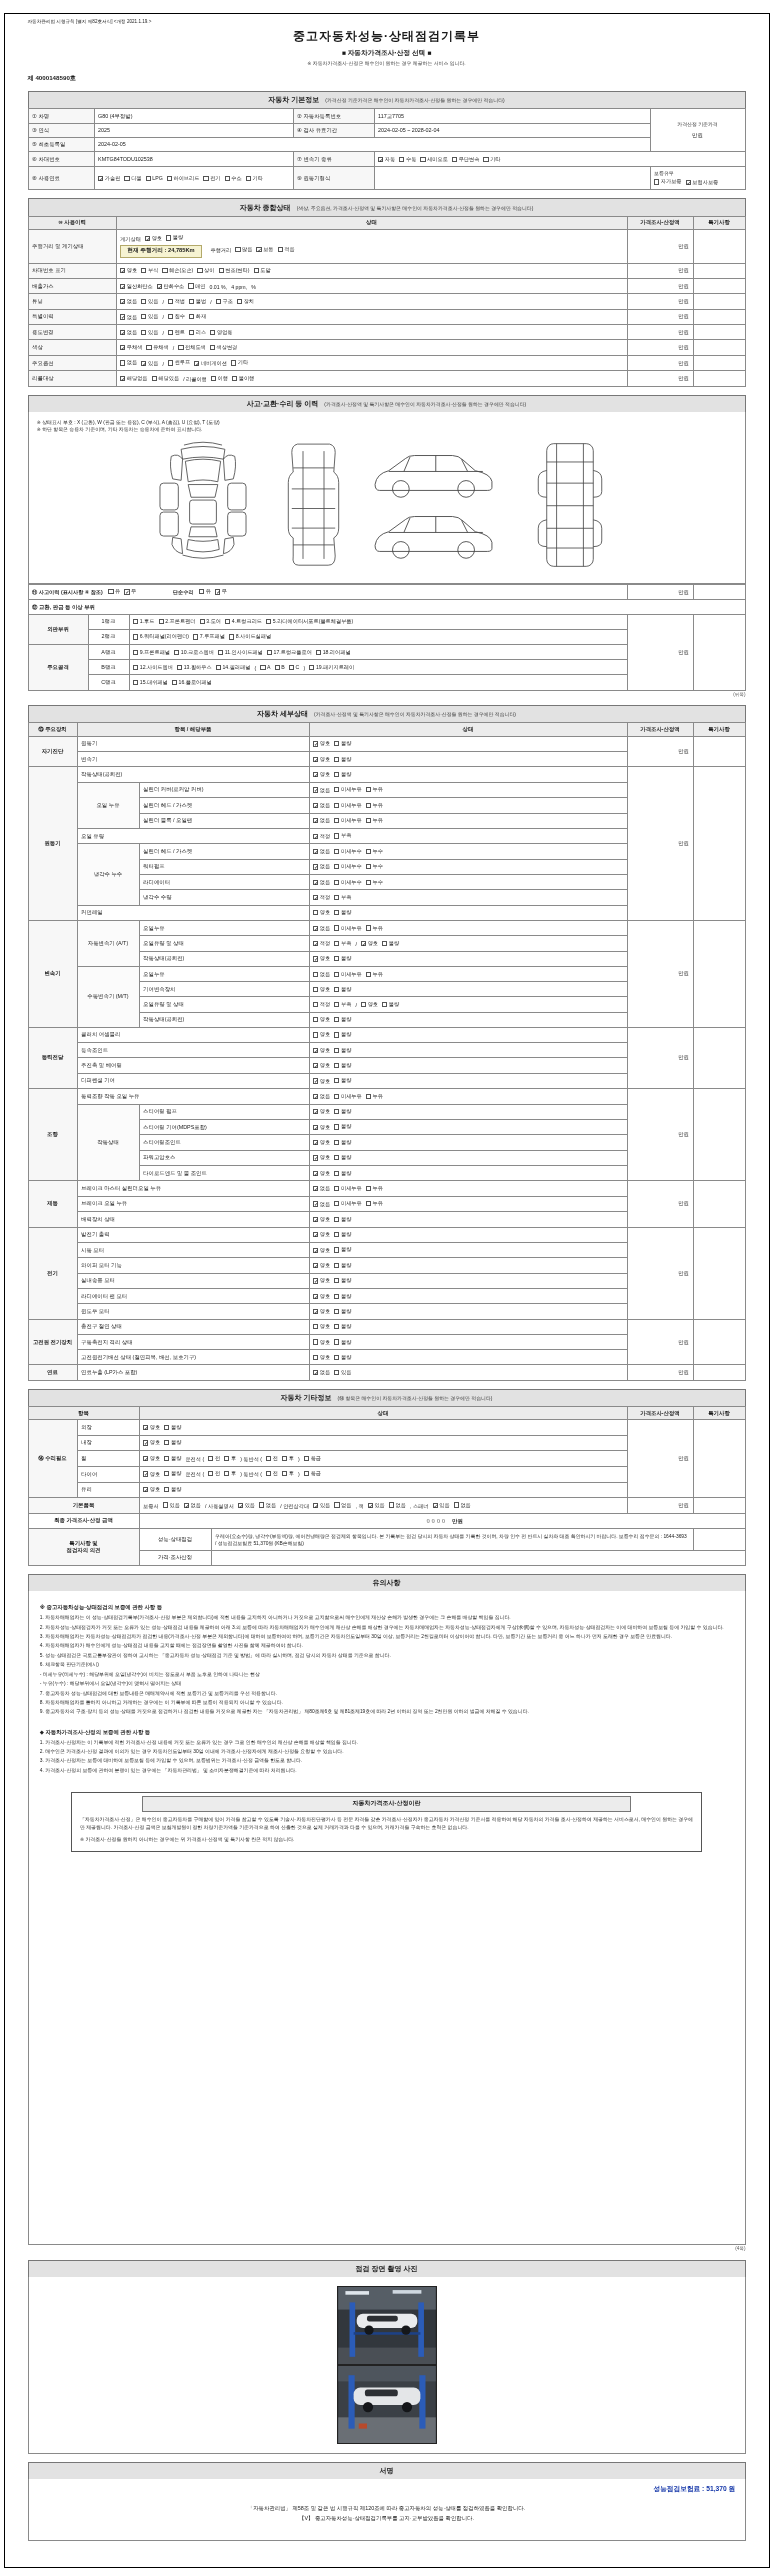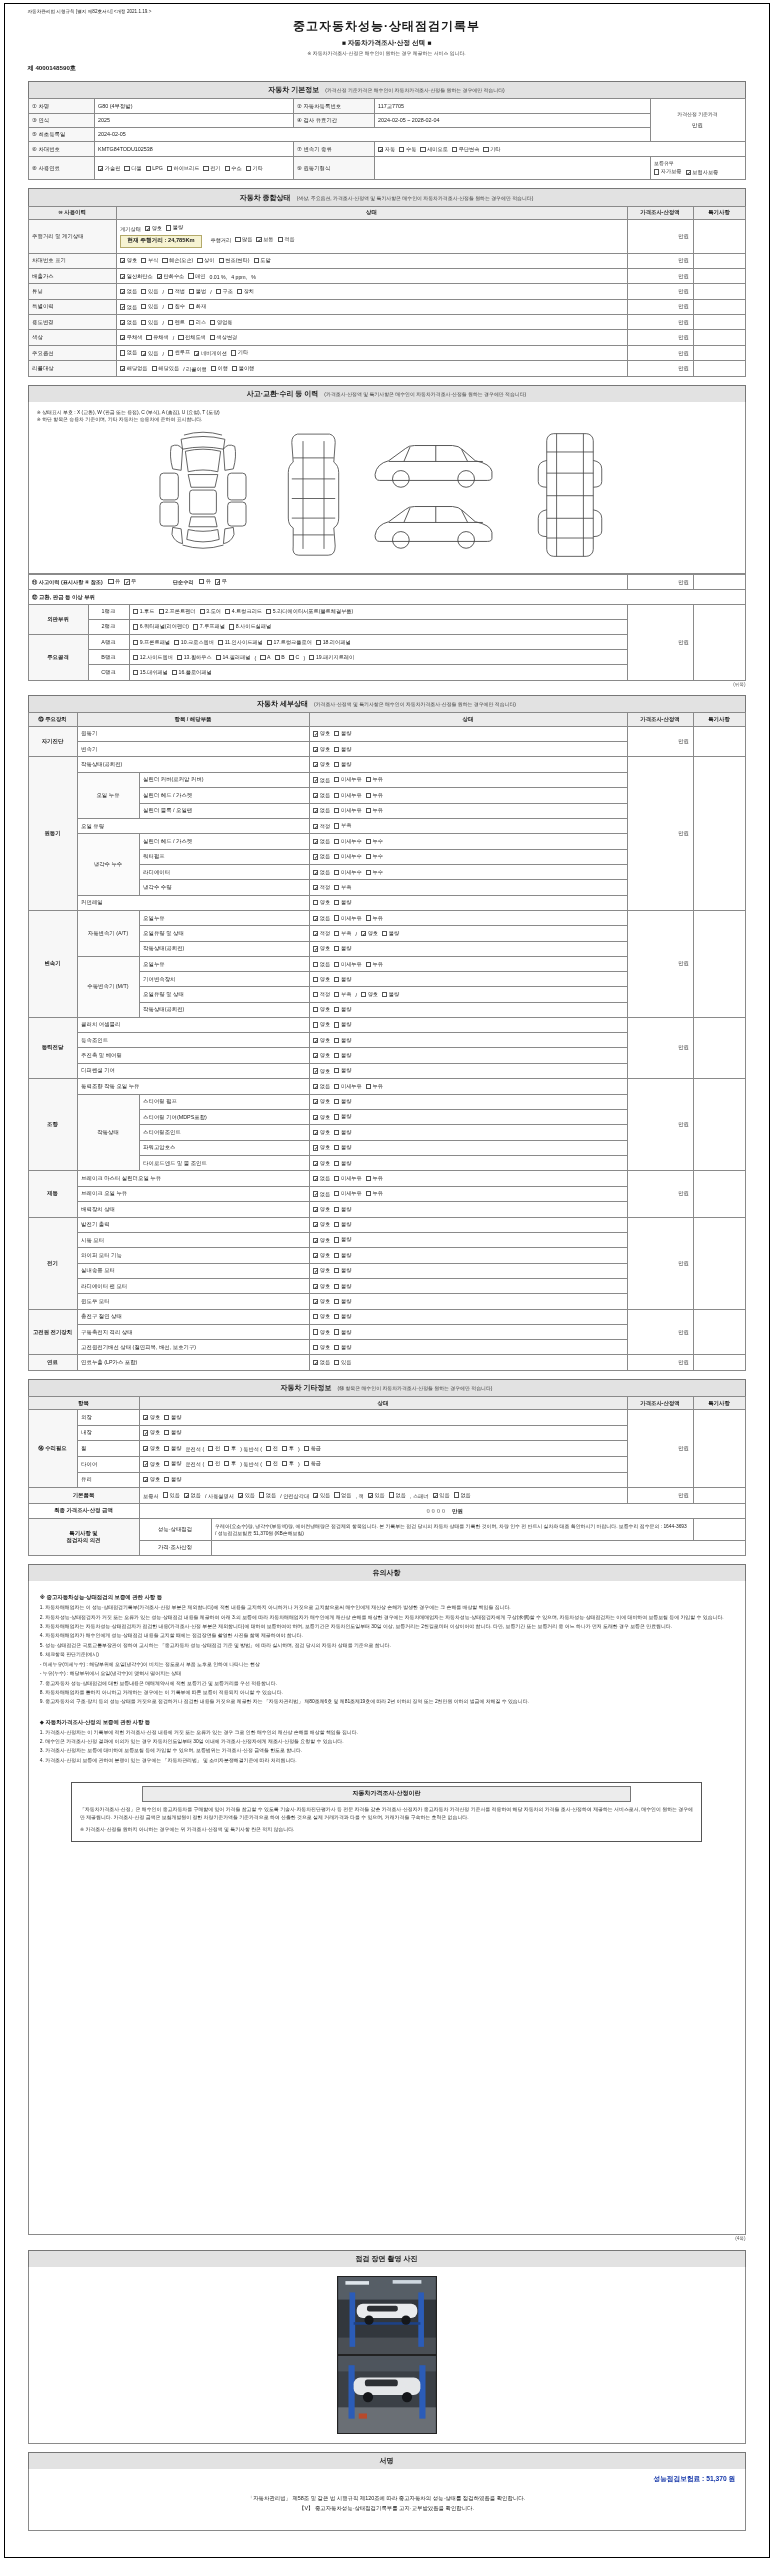--- a/index.html
+++ b/index.html
@@ -1,18 +1,18 @@
 <!DOCTYPE html>
 <html style="font-size:8.2px"><head>
 <meta charset="utf-8">
 <style>
   *{box-sizing:border-box;margin:0;padding:0}
   html,body{background:#fff}
   body{width:773px;font-family:"Liberation Sans","DejaVu Sans",sans-serif;color:#1a1a1a}
-  .sheet{width:766px;margin:3px auto 0;border:1px solid #000;padding:4.1px 23px 13.4px;position:relative;min-height:2555px}
+  .sheet{width:766px;margin:13px auto 0;border:1px solid #000;padding:4.1px 23px 13.4px;position:relative;min-height:2555px}
   .form-ref{font-size:4.6px;color:#222;margin:1px 0 4.1px}
   .doc-head{text-align:center}
   .doc-title{font-size:12px;font-weight:bold;letter-spacing:1px}
   .doc-sub{font-size:6.7px;font-weight:bold;margin-top:3.6px}
   .doc-sub-note{font-size:4.9px;color:#333;margin-top:2.1px}
   .doc-no{font-size:6.2px;font-weight:bold;margin:8.2px 0 1px;text-align:left}
   section{margin-top:8.2px}
   .secbar{border:0.5px solid #777;border-bottom:none;background:#e2e2e2;text-align:center;padding:3.1px 4.1px;font-size:7px}
   .secbar .t{font-weight:bold}
   .secbar .note{font-size:4.9px;font-weight:normal;color:#333;margin-left:4.1px}

